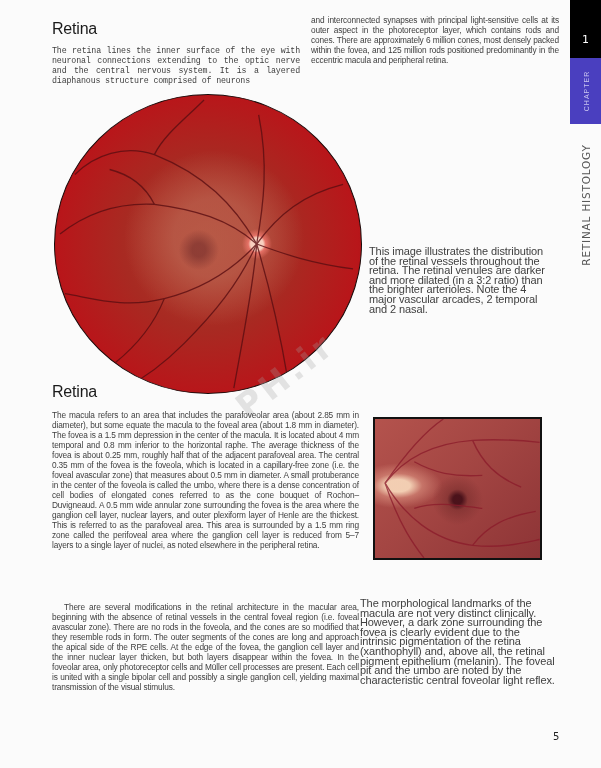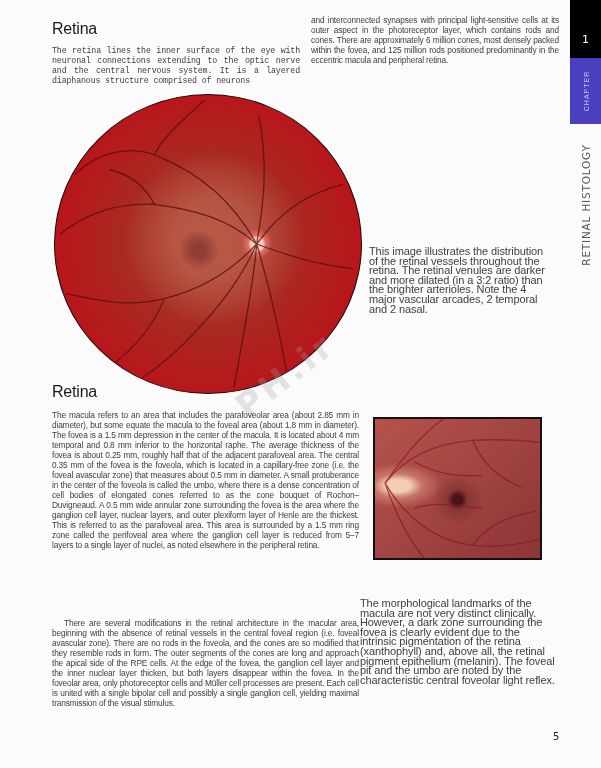--- a/index.html
+++ b/index.html
@@ -2,21 +2,21 @@
 <html><head>
 <meta charset="utf-8">
 <style>
   * { box-sizing: border-box; margin: 0; padding: 0; }
   html, body { width: 601px; height: 768px; background: #fbfbfb; overflow: hidden; }
   body { position: relative; font-family: "Liberation Sans", "DejaVu Sans", sans-serif; color: #3a3a3a; }
 
   .heading { position: absolute; font-family: Liberation Sans, sans-serif; font-size: 16px; color: #1a1a1a; font-weight: normal; letter-spacing: -0.2px; text-align: right; }
   .body-text { position: absolute; font-size: 8.3px; line-height: 10px; text-align: justify; color: #404040; letter-spacing: -0.15px; }
   .caption { position: absolute; font-size: 11px; line-height: 9.6px; color: #404040; letter-spacing: -0.1px; margin-top: 28px; }
-  .indent { text-indent: 12px; margin-top: 16px; }
+  .indent { text-indent: 12px; }
 
   
   .chapter-tab { position: absolute; left: 570px; top: 0; width: 31px; height: 125px; }
   .chapter-num-box { width: 31px; height: 58px; background: #000; color: #fff; display: flex; align-items: flex-end; justify-content: center; padding-bottom: 12px; font-size: 11px; font-family: "DejaVu Sans", sans-serif; }
   .chapter-label-box { width: 31px; height: 66px; background: #4a3fbf; position: relative; }
   .chapter-label { position: absolute; left: 50%; top: 50%; transform: translate(-50%, -50%) rotate(-90deg); color: #c8c3f0; font-size: 7px; letter-spacing: 1px; white-space: nowrap; }
   .running-title { position: absolute; left: 586px; top: 205px; transform: translate(-50%, -50%) rotate(-90deg); white-space: nowrap; font-size: 10.5px; letter-spacing: 0.8px; color: #555; font-family: "DejaVu Sans", sans-serif; }
 
   
   .fundus {

